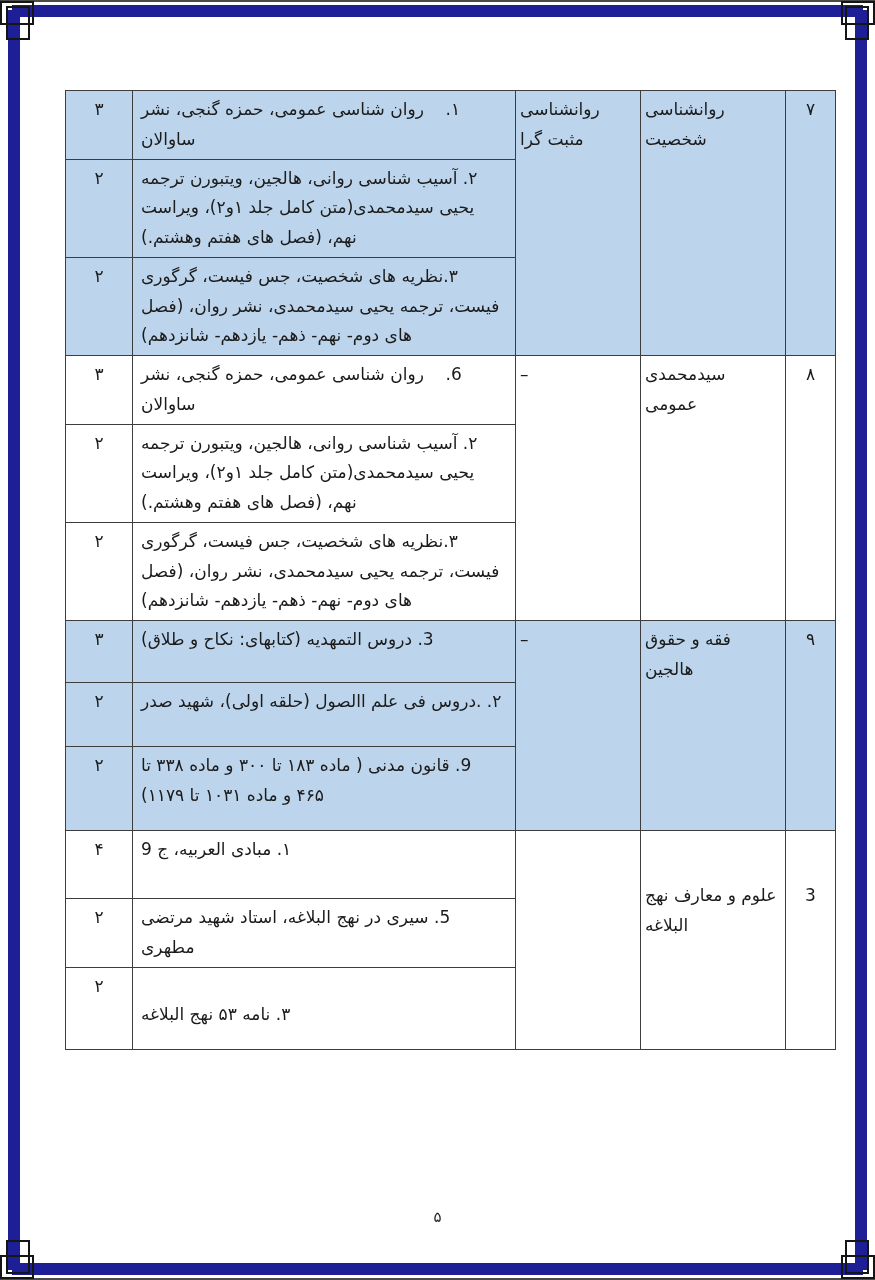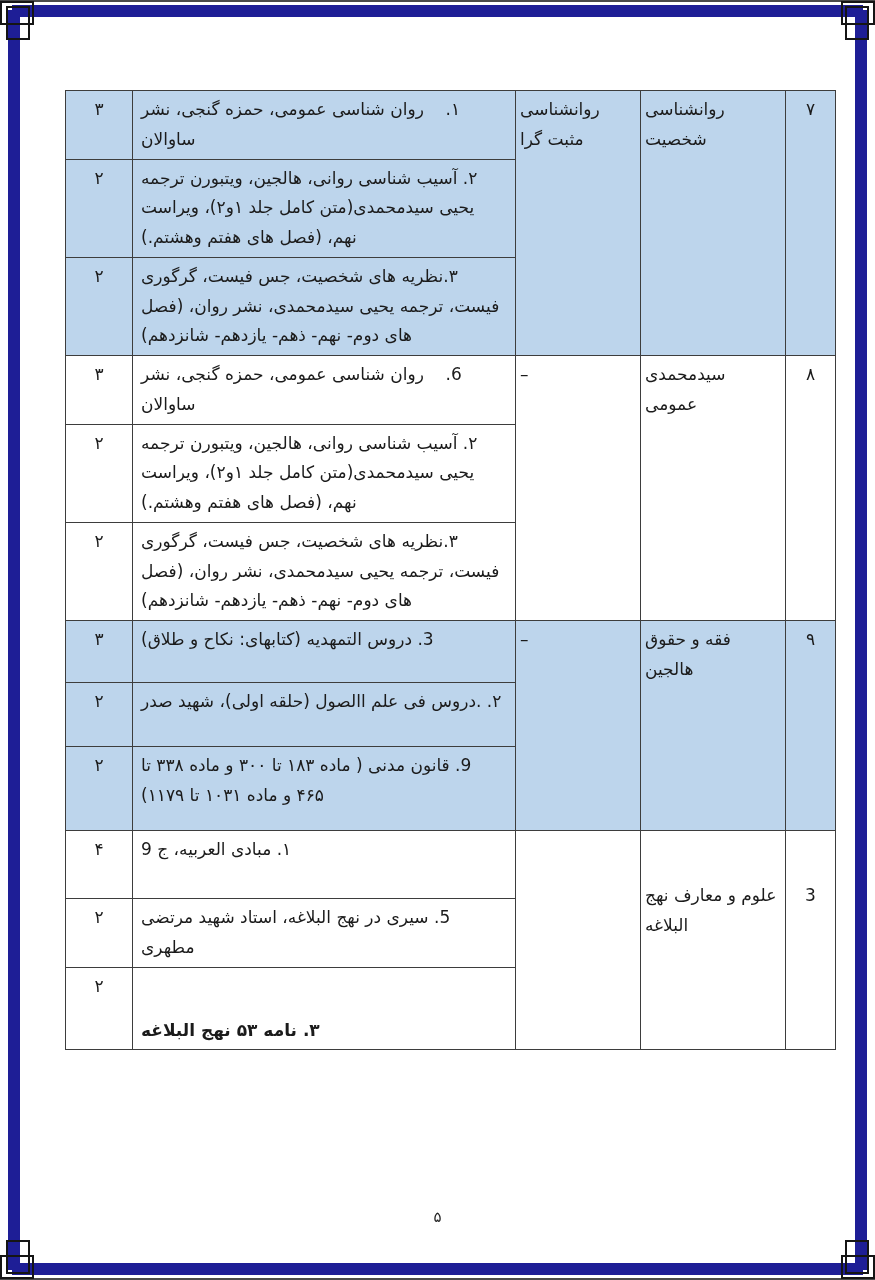--- a/index.html
+++ b/index.html
@@ -37,21 +37,21 @@
     border:1px solid #3d3d3d;
     vertical-align:top;
     font-size:17px;
     line-height:1.75;
   }
   tbody.shaded td{background:#bdd5ec;}
   td.no,td.score{text-align:center;padding-top:4px;}
   td.field,td.subfield{text-align:left;padding:4px 4px 0 4px;line-height:1.65;}
   td.book{text-align:left;padding:4px 12px 4px 8px;white-space:pre-wrap;}
   td.pad-mid{padding-top:50px;}
-  td.book-low{padding-top:48px;font-weight:bold;}
+  td.book-low{padding-top:32px;}
   
   .page-number{
     position:absolute;left:0;right:0;top:1208px;
     text-align:center;font-size:15px;color:#222;
   }
 </style>
 </head>
 <body>
 
 <div class="page">

